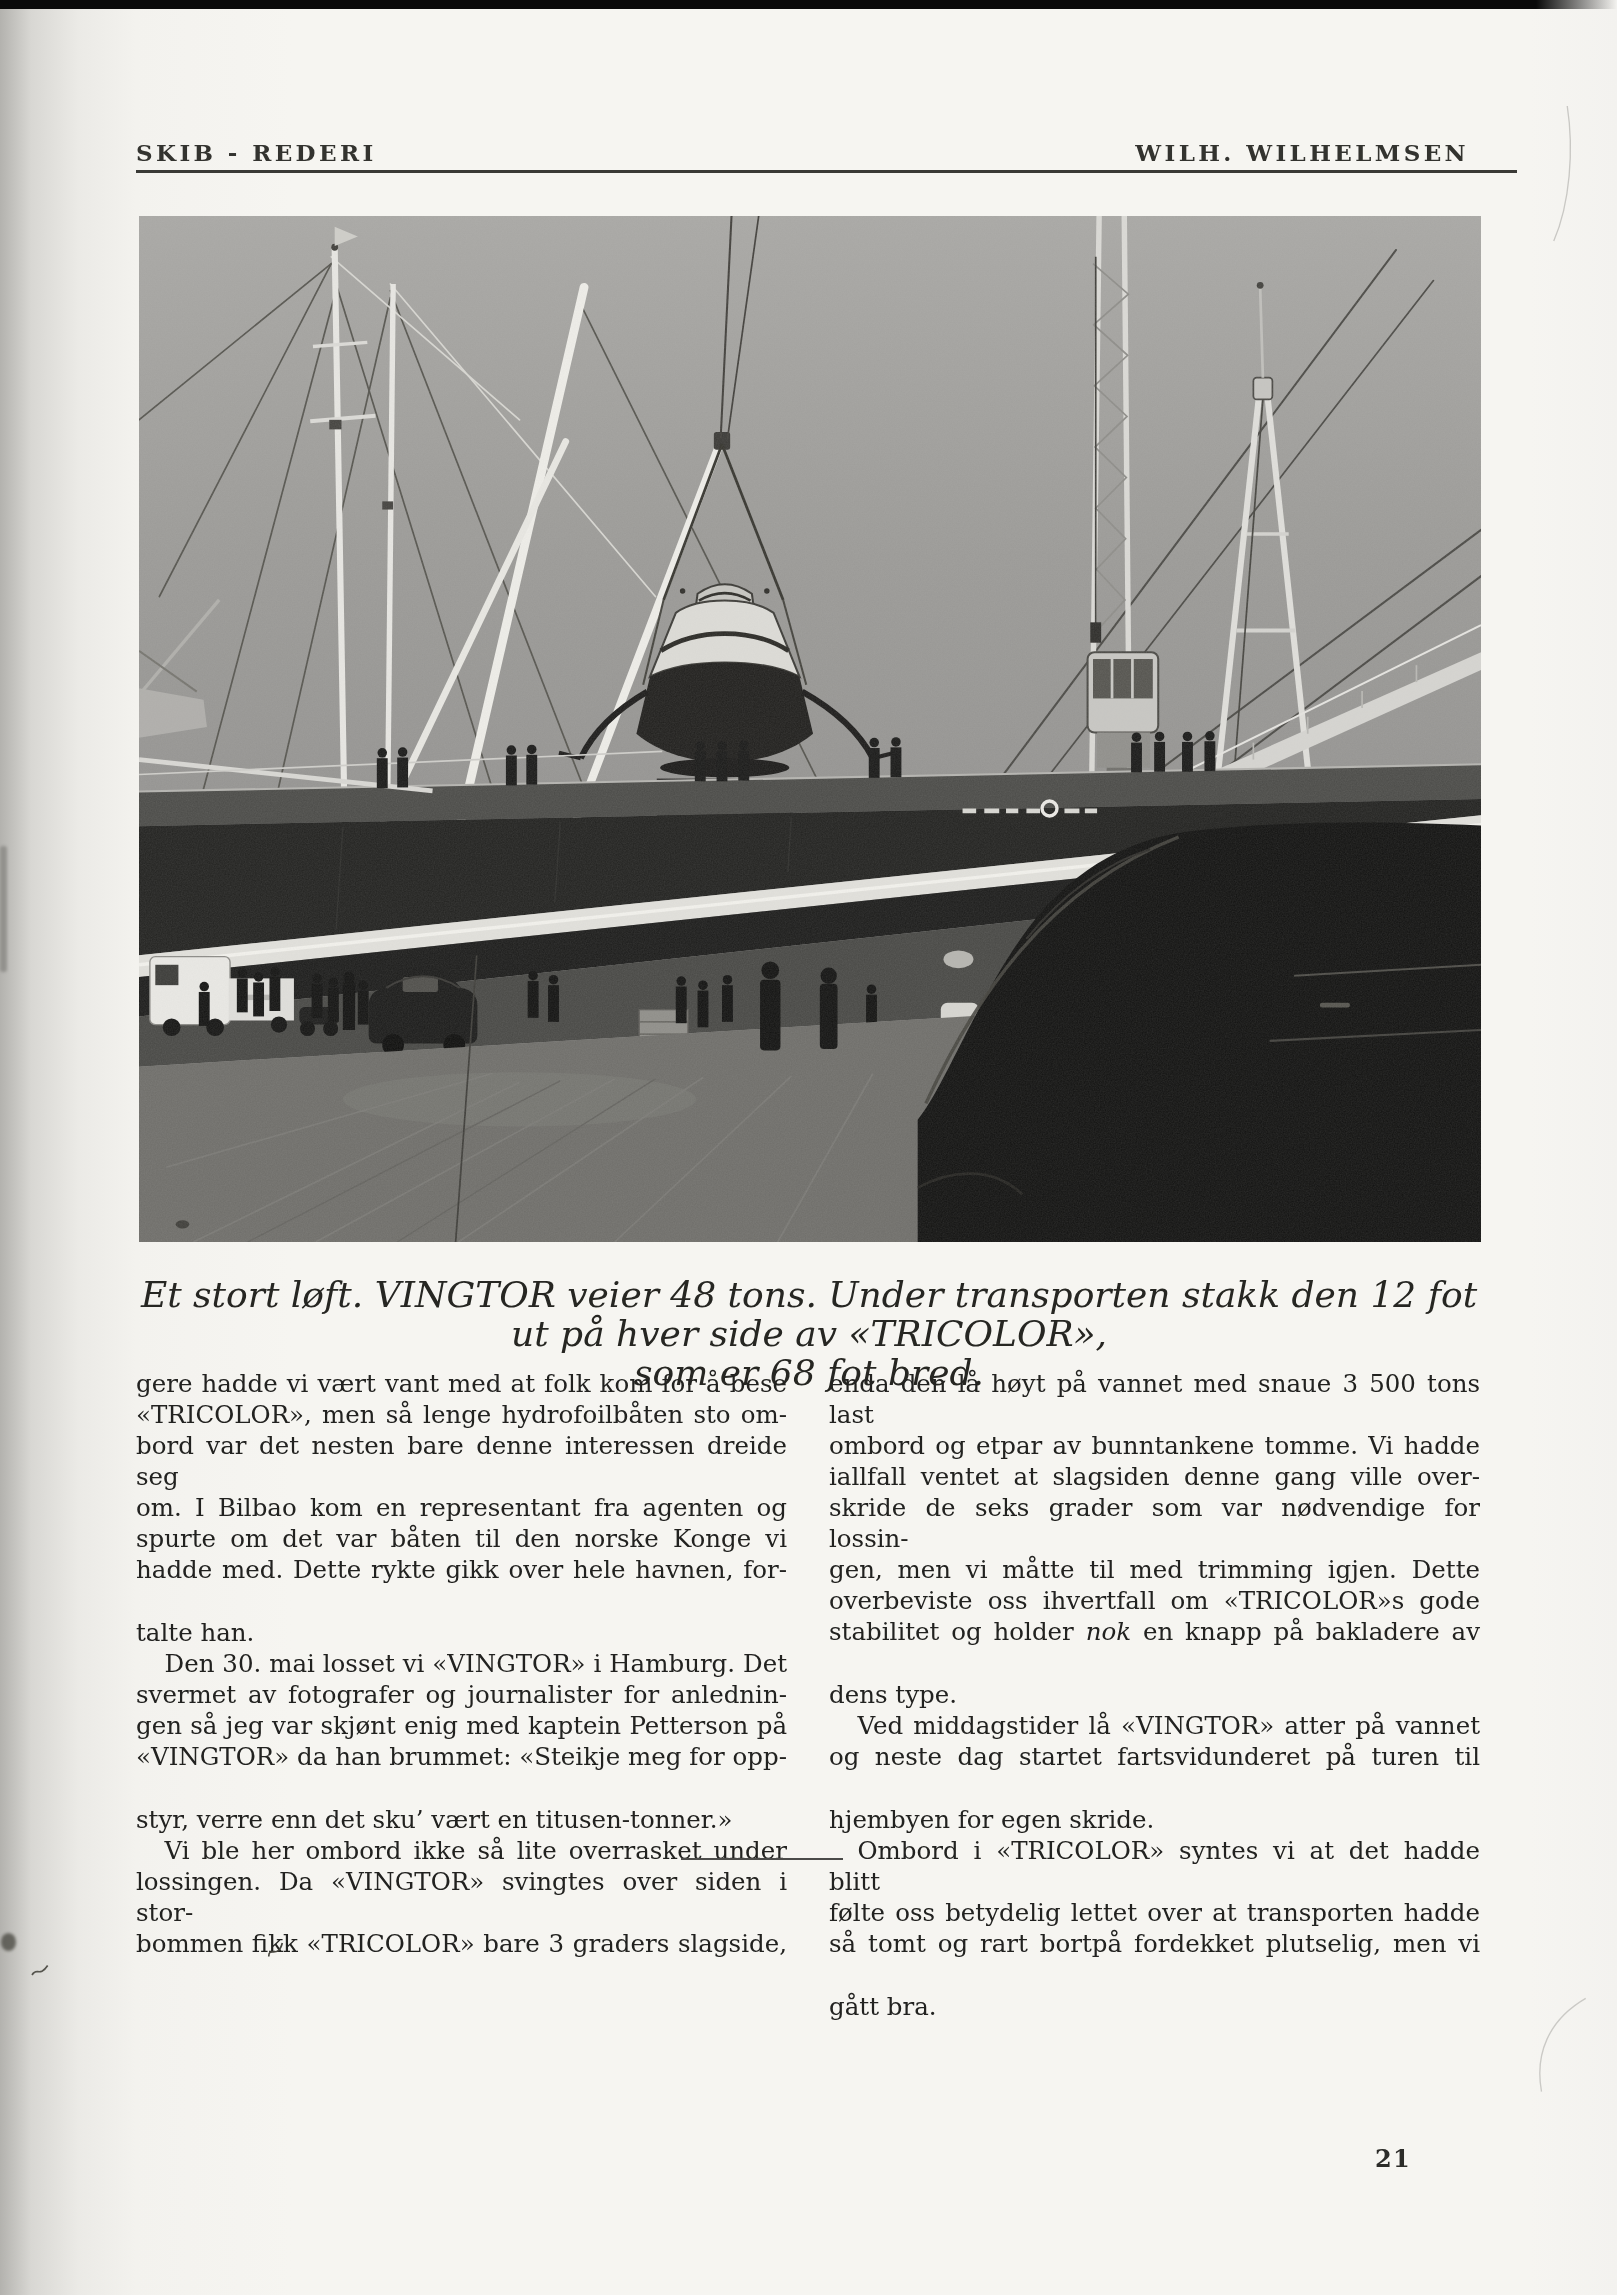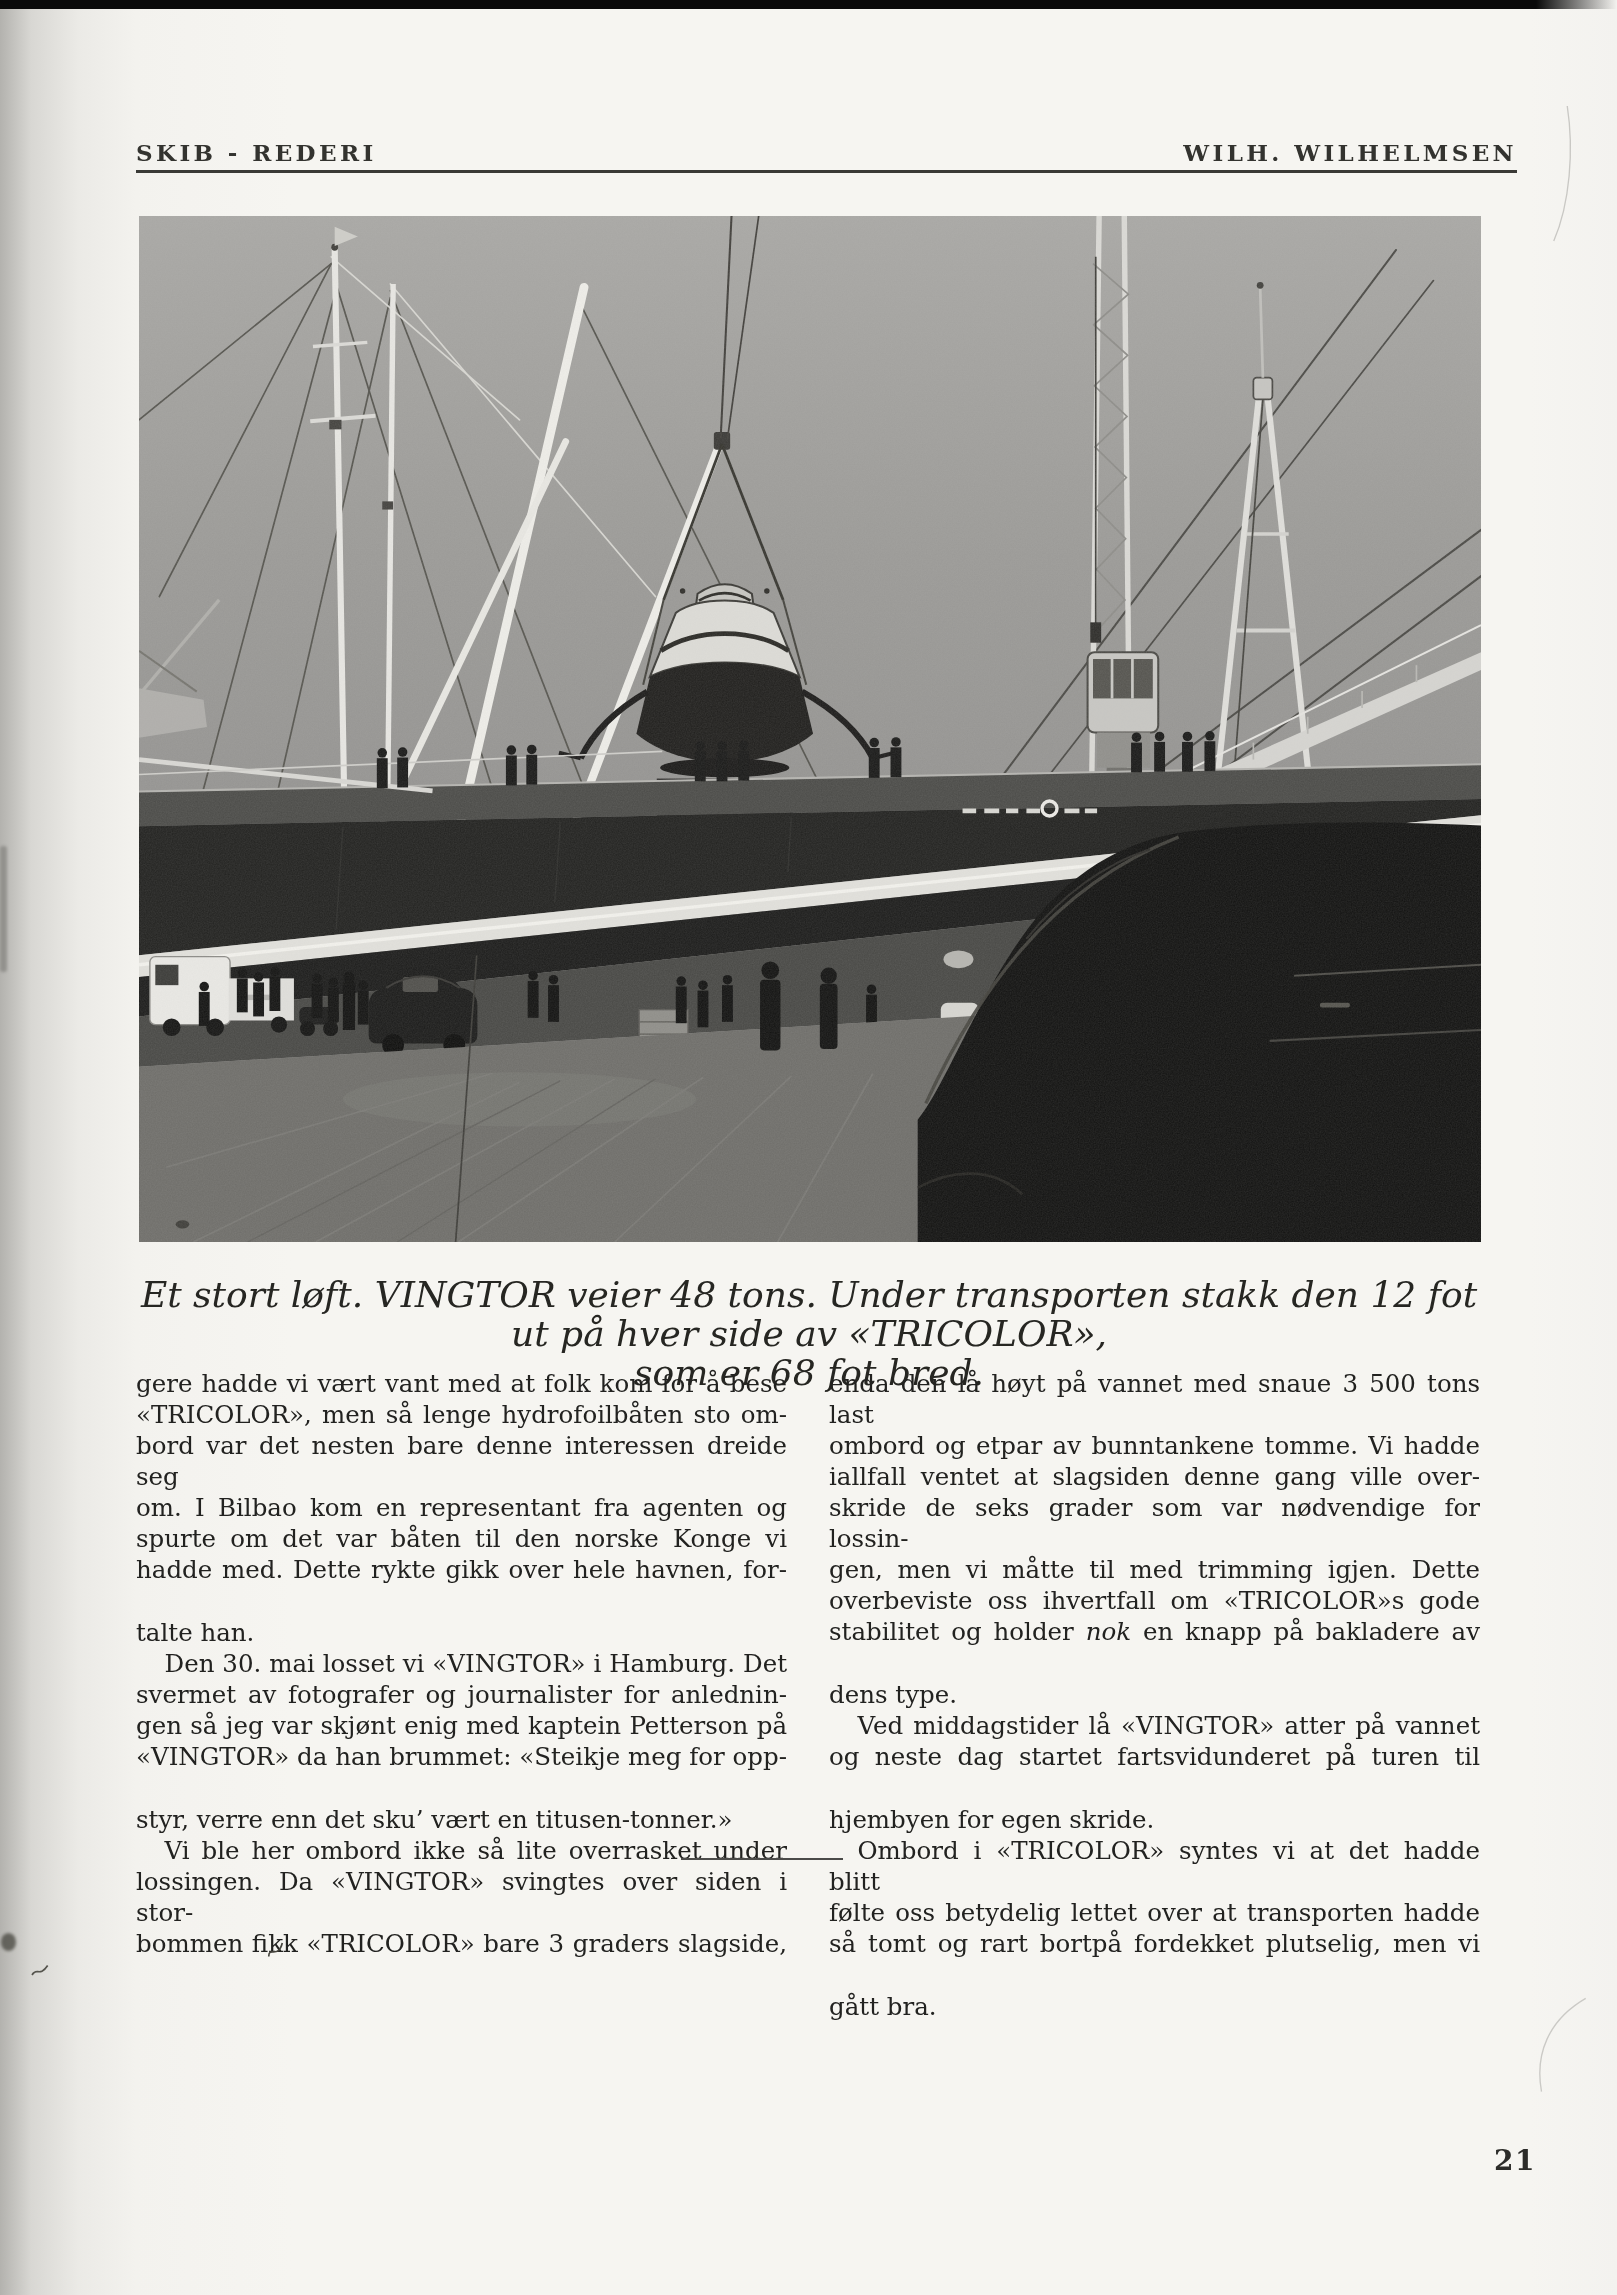--- a/index.html
+++ b/index.html
@@ -14,36 +14,36 @@
   .abs{position:absolute;}
   .scan-strip{
     left:0;top:0;width:1617px;height:8.8px;
     background:linear-gradient(to right,#0a0a0a 0%,#0a0a0a 95%,rgba(10,10,10,0) 100%);
   }
   .header{
     left:136px;top:139px;width:1381px;
     display:flex;justify-content:space-between;align-items:flex-start;
     font-size:23px;font-weight:700;letter-spacing:3.4px;color:#33332f;
   }
-  .header .right{}
+  .header .right{margin-right:48px;}
   .header-rule{left:136px;top:170px;width:1381px;height:2.7px;background:#3a3a36;}
   .photo{left:139px;top:216px;width:1342px;height:1026px;background:#9a9997;}
   .photo svg{display:block;width:100%;height:100%;}
   .caption{
     left:136px;top:1275px;width:1346px;
     font-style:italic;font-size:36px;line-height:39px;color:#262622;
   }
   .cap-line{text-align:center;}
   .columns{left:136px;top:1368px;width:1346px;display:flex;gap:42px;}
   .col{width:651px;font-size:24.5px;line-height:31px;color:#222220;}
   .body-line{text-align:justify;text-align-last:justify;}
   .body-line.pend{text-align-last:left;margin-top:32px;}
   .body-line.indent{text-indent:28.5px;}
   .divider{left:681px;top:1858px;width:162px;height:2px;background:#4b4b49;}
-  .pageno{left:1494px;top:2144px;font-size:28px;font-weight:700;letter-spacing:1.4px;color:#2c2c29;}
+  .pageno{left:1375px;top:2144px;font-size:24px;font-weight:700;letter-spacing:1.4px;color:#2c2c29;}
   .edge-mark{left:0;top:846px;width:6.8px;height:126px;background:#6e6d69;opacity:.5;filter:blur(1.4px);border-radius:2.7px;}
   .blotch{left:1.4px;top:1933px;width:15px;height:17.7px;background:#47463f;opacity:.75;filter:blur(1.4px);border-radius:50%;}
   .artifact svg{display:block;}
 </style>
 </head>
 <body>
 
 <div class="page">
 
   <div class="abs scan-strip"></div>

